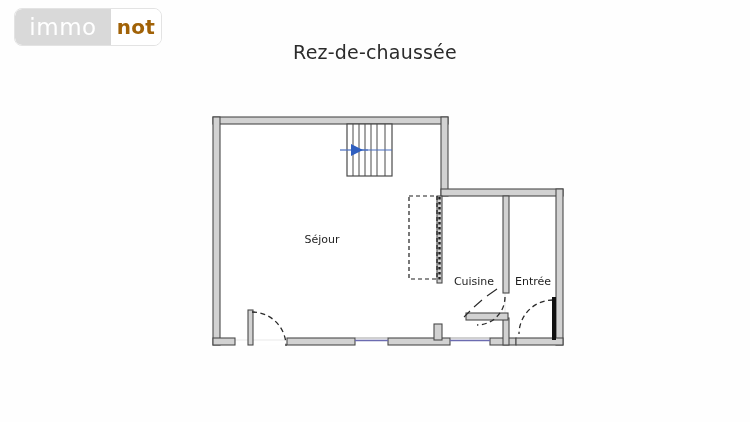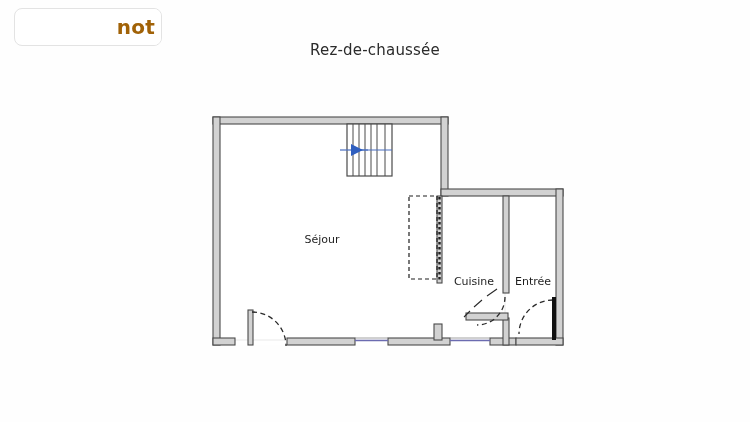--- a/index.html
+++ b/index.html
@@ -73,21 +73,21 @@
     letter-spacing: 0.3px;
   }
 
   
   #plan-title {
     position: absolute;
     left: 0;
     top: 41px;
     width: 750px;
     text-align: center;
-    font-size: 15px;
+    font-size: 19px;
     color: #2b2b2b;
     letter-spacing: 0.2px;
   }
 
   
   #plan-canvas {
     position: absolute;
     left: 0;
     top: 0;
     width: 750px;
@@ -99,20 +99,23 @@
     font-family: "DejaVu Sans", "Liberation Sans", sans-serif;
     font-size: 11px;
     fill: #1f1f1f;
   }
 </style>
 </head>
 <body>
 
 <div id="logo-wrap">
   <div id="logo-box">
+    <div id="logo-left">
+      <span>immo</span>
+    </div>
     <div id="logo-right">
       <span>not</span>
     </div>
   </div>
 </div>
 
 <div id="plan-title">Rez-de-chaussée</div>
 
 <div id="plan-canvas">
 <svg width="750" height="422" viewBox="0 0 750 422" xmlns="http://www.w3.org/2000/svg">

